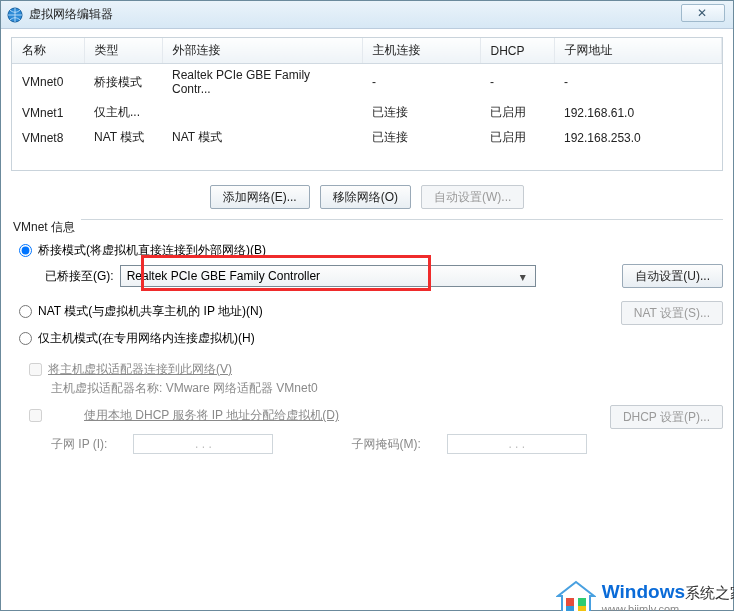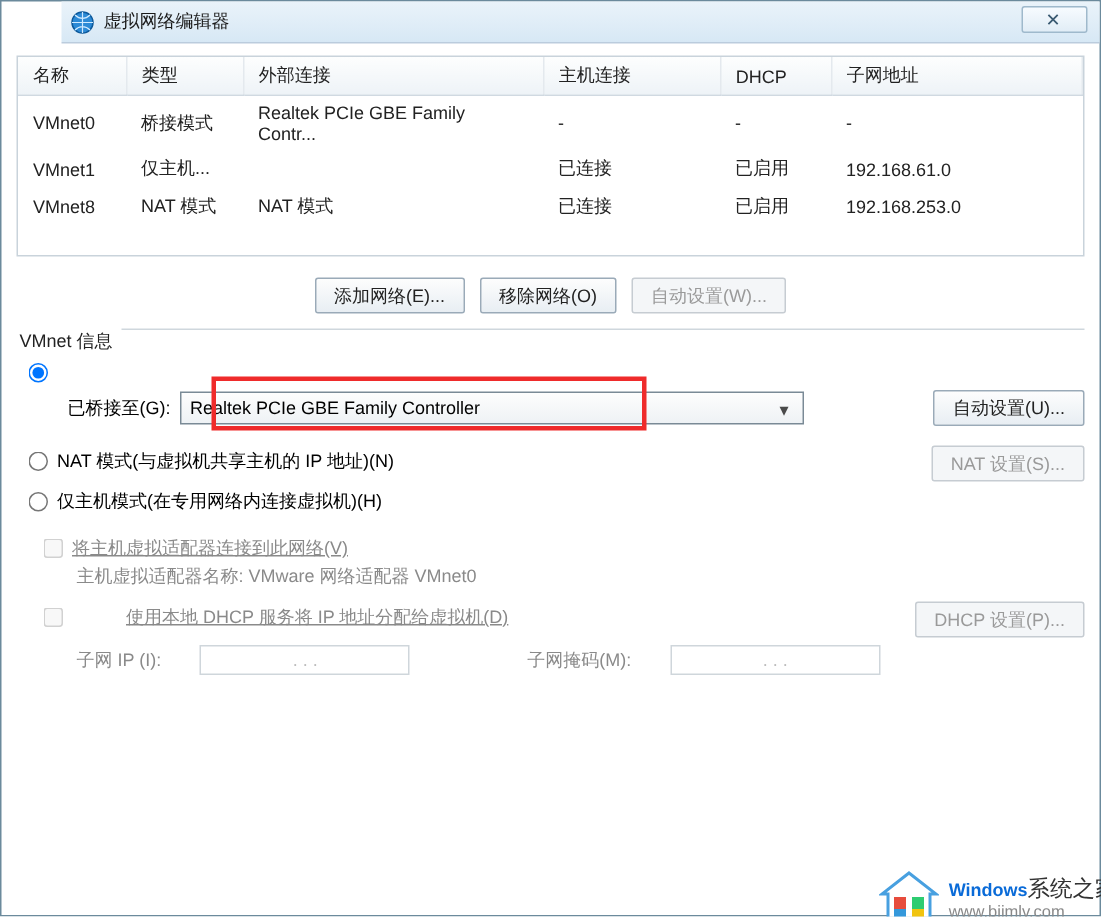--- a/index.html
+++ b/index.html
@@ -1,18 +1,18 @@
 <!DOCTYPE html>
 <html><head>
 <meta charset="utf-8">
 <style>
   * { box-sizing: border-box; font-family: "Microsoft YaHei", "Segoe UI", Tahoma, sans-serif; font-size: 12px; }
   body { margin: 0; background: #fff; width: 734px; height: 611px; overflow: hidden; position: relative; }
 
-  .window { width: 734px; height: 611px; border: 1px solid #6b8a9c; background: #fff; position: relative; padding-left: 40px; }
+  .window { width: 734px; height: 611px; border: 1px solid #6b8a9c; background: #fff; position: relative; }
 
   .titlebar { height: 28px; background: linear-gradient(to bottom, #eaf3fa 0%, #d7e8f5 100%); border-bottom: 1px solid #bcd; display: flex; align-items: center; padding: 0 6px; position: relative; }
   .titlebar .globe-icon { width: 16px; height: 16px; margin-right: 6px; display: inline-block; }
   .titlebar .globe-icon svg { display:block; }
   .title-text { color: #1a1a1a; }
   .close-btn { position: absolute; right: 8px; top: 3px; width: 44px; height: 18px; border: 1px solid #9fb9cc; border-radius: 2px; background: linear-gradient(#f7fbff,#e1edf6); display: flex; align-items: center; justify-content: center; color: #3a5a72; letter-spacing: 2px; }
 
   .content { position: absolute; left: 10px; right: 10px; top: 36px; bottom: 10px; }
 
   .table-wrap { border: 1px solid #c9d3db; background: #fff; }
@@ -39,21 +39,21 @@
   .chk-row input[type=checkbox]{ margin:0 6px 0 0; }
   .hint { margin: 2px 0 10px 40px; color:#8a8a8a; }
 
   .right-btn { position:absolute; right:0; }
   .row-rel { position:relative; }
 
   .ip-row { display:flex; align-items:center; gap:26px; margin:10px 0 2px 40px; color:#8a8a8a; }
   .ip-field { width:140px; height:20px; border:1px solid #cfd6db; background:#fff; display:inline-flex; align-items:center; justify-content:center; color:#bcbcbc; }
 
   .watermark { position:absolute; right:-12px; bottom:-6px; display:flex; align-items:center; gap:6px; pointer-events:none; }
-  .watermark .txt1 { color:#0a6bd8; font-weight:bold; font-size:12px; }
+  .watermark .txt1 { color:#0a6bd8; font-weight:bold; font-size:19px; }
   .watermark .sub { color:#888; font-size:11px; }
   .house { width:40px; height:36px; }
 
   .disabled-text { color:#8a8a8a;text-decoration:underline; }
 </style>
 </head>
 <body>
 
 <div class="window">
 
@@ -122,20 +122,21 @@
       <div class="btn disabled">自动设置(W)...</div>
     </div>
 
     <div class="group-label">
       <span>VMnet 信息</span>
         <span class="line"></span>
     </div>
 
     <div class="radio-row">
       <input type="radio" checked="" style="">
+      <span>桥接模式(将虚拟机直接连接到外部网络)(B)</span>
     </div>
 
     <div class="sub-row row-rel" style="position:relative;">
       <span>已桥接至(G):</span>
       <div class="select-like" style="position:relative;">
         <span>Realtek PCIe GBE Family Controller</span>
         <span class="arrow">▾</span>
       </div>
       <div class="btn right-btn" style="position:absolute; right:0;">自动设置(U)...</div>
       <div class="red-box" style="left:96px; top:-10px; width:290px; height:36px;"></div>

